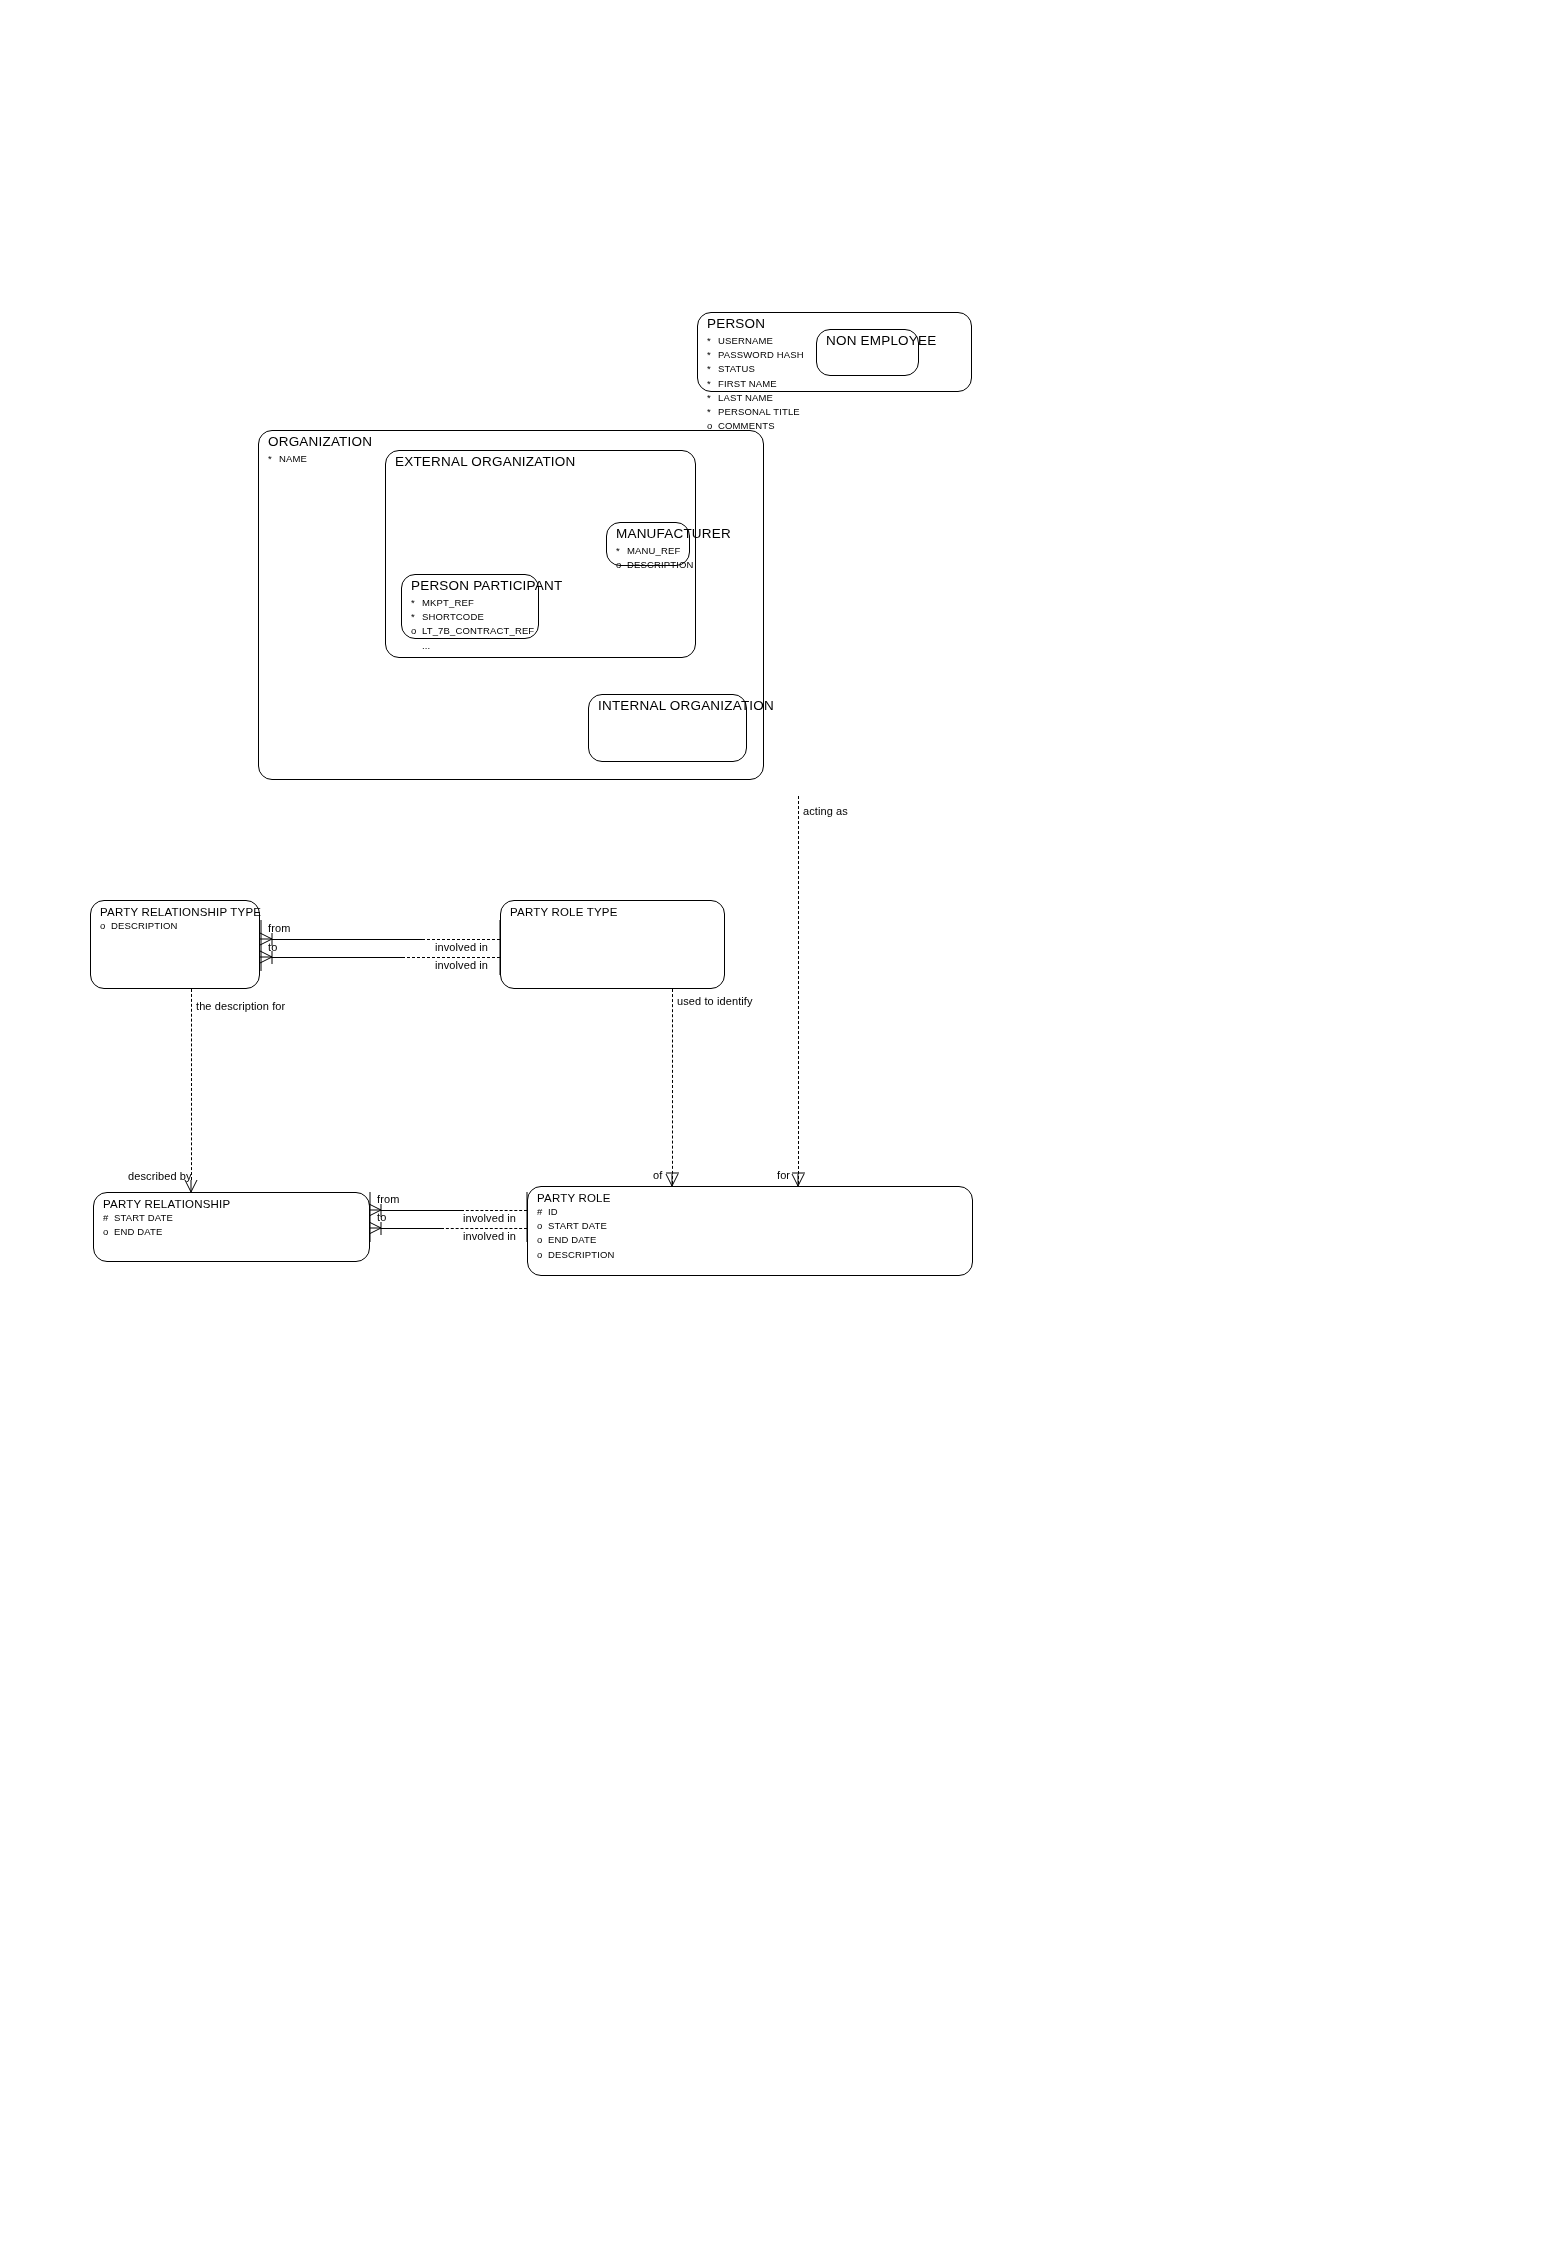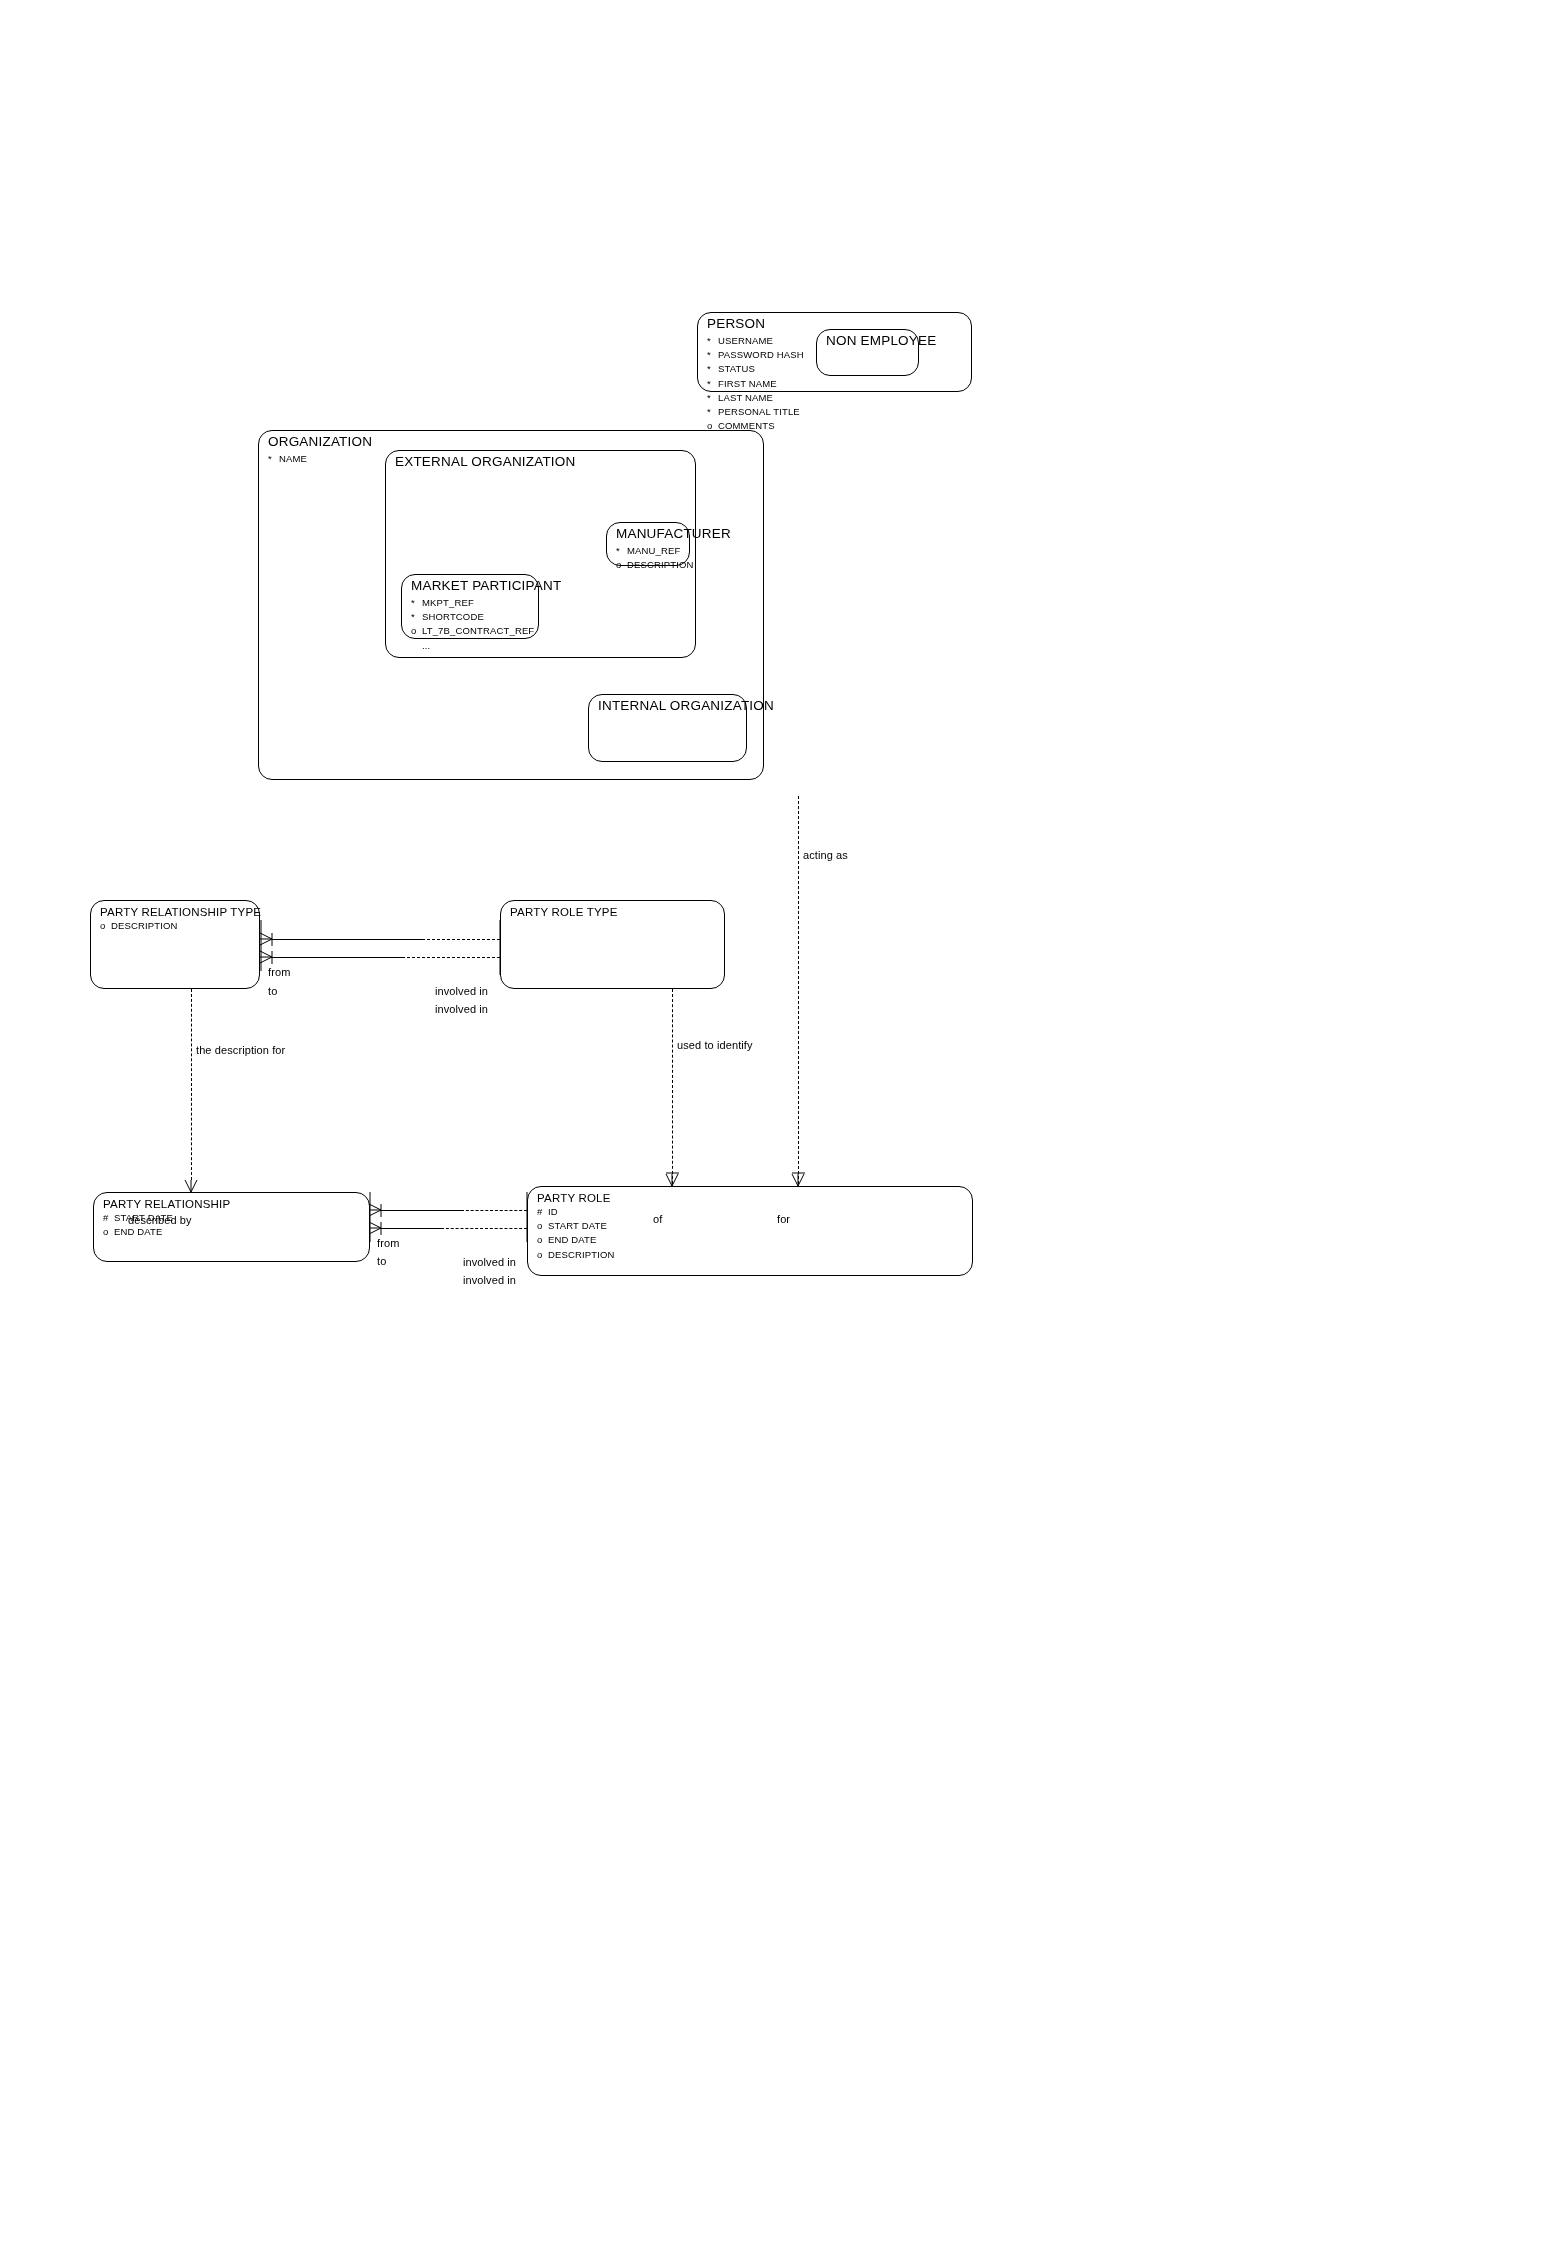--- a/index.html
+++ b/index.html
@@ -5,21 +5,21 @@
   html,body{margin:0;padding:0;background:#ffffff;}
   body{font-family:"Liberation Sans",sans-serif;color:#000;}
   #canvas{position:relative;width:1558px;height:2266px;background:#fff;overflow:hidden;}
 
   .ent{position:absolute;border:1px solid #000;border-radius:14px;background:transparent;box-sizing:border-box;}
   .ent-title{position:absolute;left:9px;top:4px;font-size:13.5px;letter-spacing:.2px;white-space:nowrap;line-height:14px;}
   .attrs{position:absolute;left:9px;top:21px;font-size:9.5px;line-height:14.2px;letter-spacing:.15px;white-space:nowrap;}
   .attrs .row{display:block;}
   .attrs .mk{display:inline-block;width:11px;}
 
-  .lbl{position:absolute;font-size:11px;line-height:12px;white-space:nowrap;letter-spacing:.1px;margin-top:44px;}
+  .lbl{position:absolute;font-size:11px;line-height:12px;white-space:nowrap;letter-spacing:.1px;}
 
   .hline{position:absolute;height:0;border-top:1px solid #000;}
   .hdash{position:absolute;height:0;border-top:1px dashed #000;}
   .vdash{position:absolute;width:0;border-left:1px dashed #000;}
   svg.ov{position:absolute;left:0;top:0;width:1558px;height:2266px;pointer-events:none;overflow:visible;}
 </style>
 </head>
 <body>
 
 <div id="canvas">
@@ -57,21 +57,21 @@
 
   <div class="ent" style="left:606px;top:522px;width:84px;height:44px;">
     <div class="ent-title">MANUFACTURER</div>
     <div class="attrs">
         <span class="row"><span class="mk">*</span><span>MANU_REF</span></span>
         <span class="row"><span class="mk">o</span><span>DESCRIPTION</span></span>
       </div>
   </div>
 
   <div class="ent" style="left:401px;top:574px;width:138px;height:65px;">
-    <div class="ent-title">MARKET PARTICIPANT</div>
+    <div class="ent-title">PERSON PARTICIPANT</div>
     <div class="attrs">
         <span class="row"><span class="mk">*</span><span>MKPT_REF</span></span>
         <span class="row"><span class="mk">*</span><span>SHORTCODE</span></span>
         <span class="row"><span class="mk">o</span><span>LT_7B_CONTRACT_REF</span></span>
         <span class="row"><span class="mk"></span><span>...</span></span>
       </div>
   </div>
 
   <div class="ent" style="left:588px;top:694px;width:159px;height:68px;padding-left:39px;">
     <div class="ent-title">INTERNAL ORGANIZATION</div>

